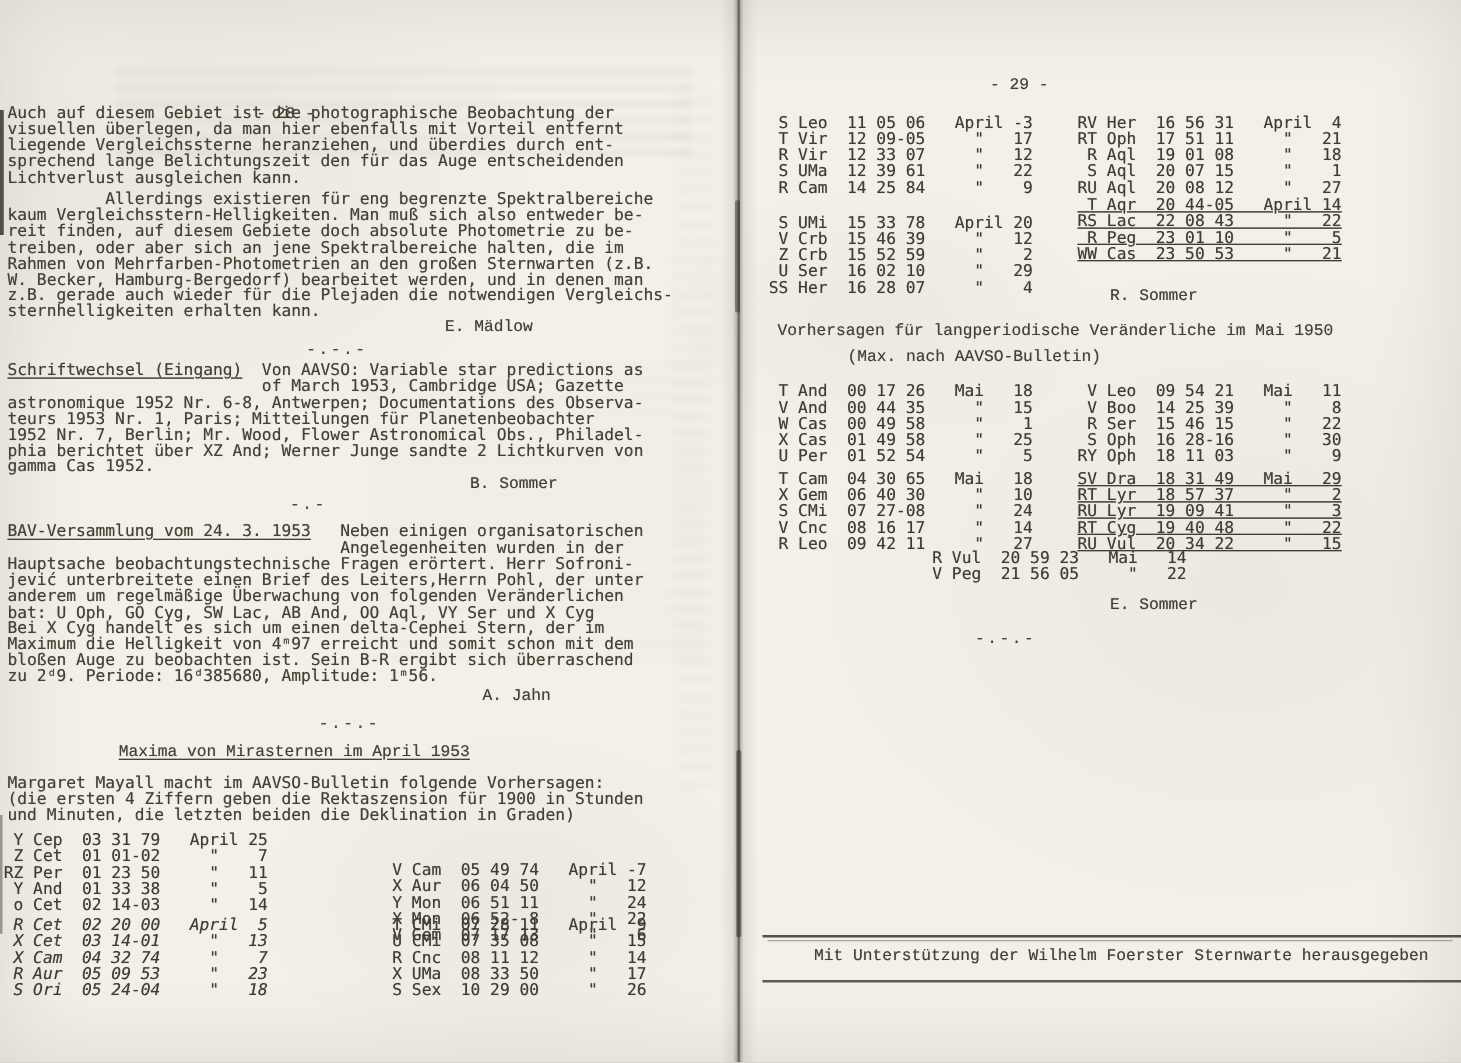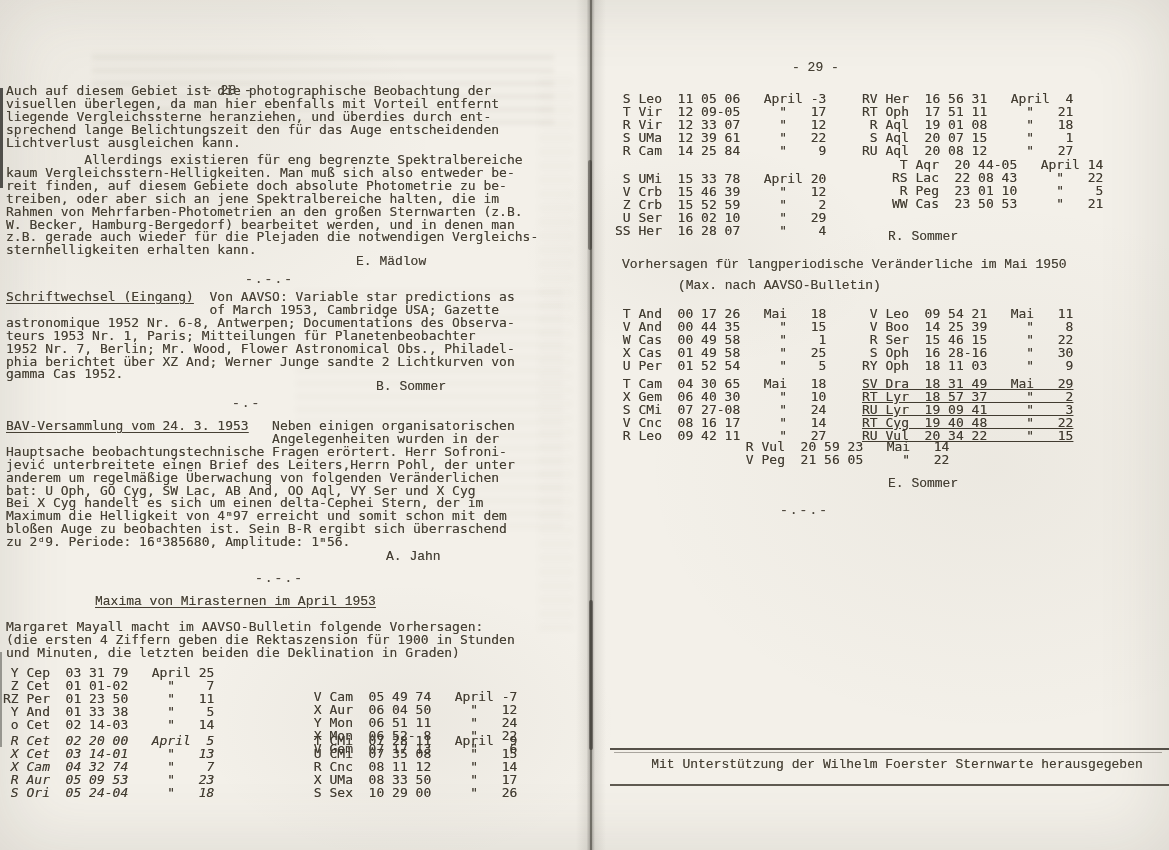--- a/index.html
+++ b/index.html
@@ -130,21 +130,21 @@
     <pre class="t tbl" style="left:615px;top:172px;"> S UMi  15 33 78   April 20
  V Crb  15 46 39     "   12
  Z Crb  15 52 59     "    2
  U Ser  16 02 10     "   29
 SS Her  16 28 07     "    4</pre>
     <pre class="t tbl" style="left:862px;top:92px;">RV Her  16 56 31   April  4
 RT Oph  17 51 11     "   21
  R Aql  19 01 08     "   18
  S Aql  20 07 15     "    1
 RU Aql  20 08 12     "   27</pre>
-    <pre class="t tbl" style="left:892px;top:158px;"> T Aqr  20 44-05   April 14
+    <pre class="t tbl" style="left:862px;top:158px;text-decoration:underline;"> T Aqr  20 44-05   April 14
 RS Lac  22 08 43     "   22
  R Peg  23 01 10     "    5
 WW Cas  23 50 53     "   21</pre>
 
     <div class="t sig" style="left:888px;top:231px;">R. Sommer</div>
 
     <div class="t" style="left:622px;top:259px;">Vorhersagen für langperiodische Veränderliche im Mai 1950</div>
     <div class="t" style="left:678px;top:280px;">(Max. nach AAVSO-Bulletin)</div>
 
     <pre class="t tbl" style="left:615px;top:307px;"> T And  00 17 26   Mai   18

